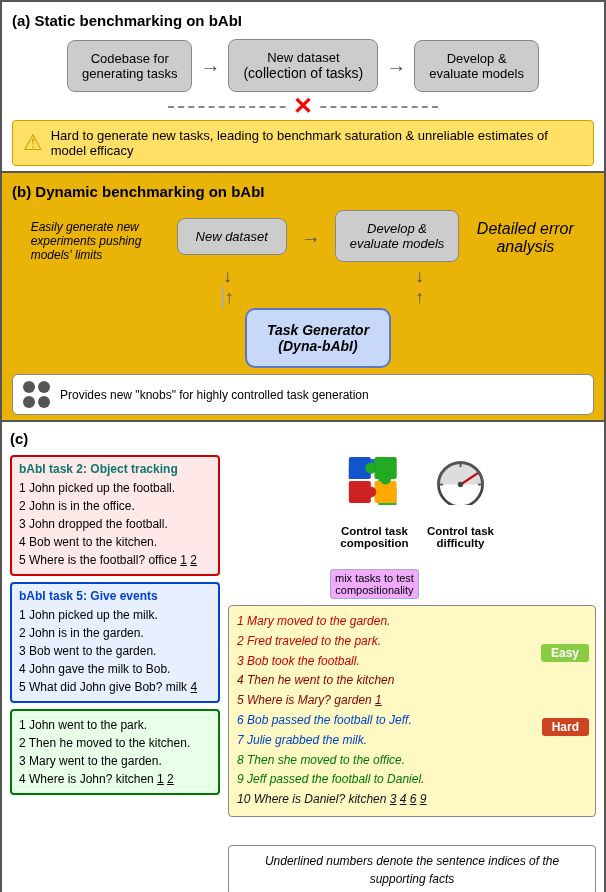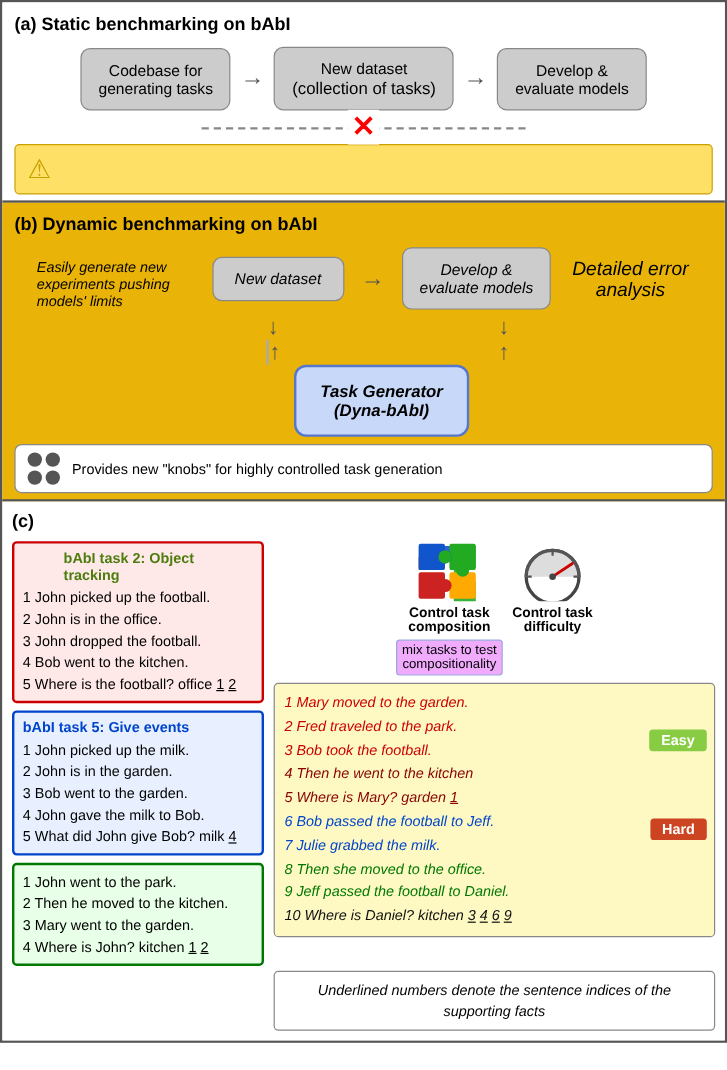--- a/index.html
+++ b/index.html
@@ -208,21 +208,21 @@
     .c-top-right {
       display: flex;
       gap: 8px;
       justify-content: center;
       align-items: flex-start;
     }
     .control-box {
       display: flex;
       flex-direction: column;
       align-items: center;
-      gap: 4px;
+      gap: 20px;
     }
     .puzzle-icon {
       width: 55px;
       height: 50px;
     }
     .gauge-icon {
       width: 55px;
       height: 50px;
     }
     .control-label {
@@ -309,20 +309,21 @@
       <span class="arrow-right">→</span>
       <div class="flow-box">Develop &amp;<br>evaluate models</div>
     </div>
 
     <div class="arrow-back-row">
       <div class="dashed-line"></div>
       <span class="red-x">✕</span>
     </div>
     <div class="warning-box">
       <span class="warning-icon">⚠</span>
+      <span>Hard to generate new tasks, leading to benchmark saturation &amp; unreliable estimates of model efficacy</span>
     </div>
   </div>
 
   <div class="section-b">
     <div class="section-title">(b) Dynamic benchmarking on bAbI</div>
     <div style="display:flex; align-items:flex-start; justify-content:center; gap:16px; margin-bottom:6px;font-style:italic;">
 
       <div class="b-left-text">
         <span>Easily generate new experiments pushing models' limits</span>
       </div>
@@ -366,21 +367,21 @@
     </div>
   </div>
 
   <div class="section-c">
     <div class="section-c-title">(c)</div>
     <div class="c-inner">
 
       <div class="c-left">
 
         <div class="task-box red">
-          <div class="task-box-title" style="color:#4d7c0f;margin-left:34px;">bAbI task 2: Object tracking</div>
+          <div class="task-box-title" style="color:#0f766e;">bAbI task 2: Object tracking</div>
           <div class="task-box-line">1 John picked up the football.</div>
           <div class="task-box-line">2 John is in the office.</div>
           <div class="task-box-line">3 John dropped the football.</div>
           <div class="task-box-line">4 Bob went to the kitchen.</div>
           <div class="task-box-line">5 Where is the football? office <span class="underline-num">1</span> <span class="underline-num">2</span></div>
         </div>
 
         <div class="task-box blue">
           <div class="task-box-title" style="color:#0044cc;">bAbI task 5: Give events</div>
           <div class="task-box-line">1 John picked up the milk.</div>

